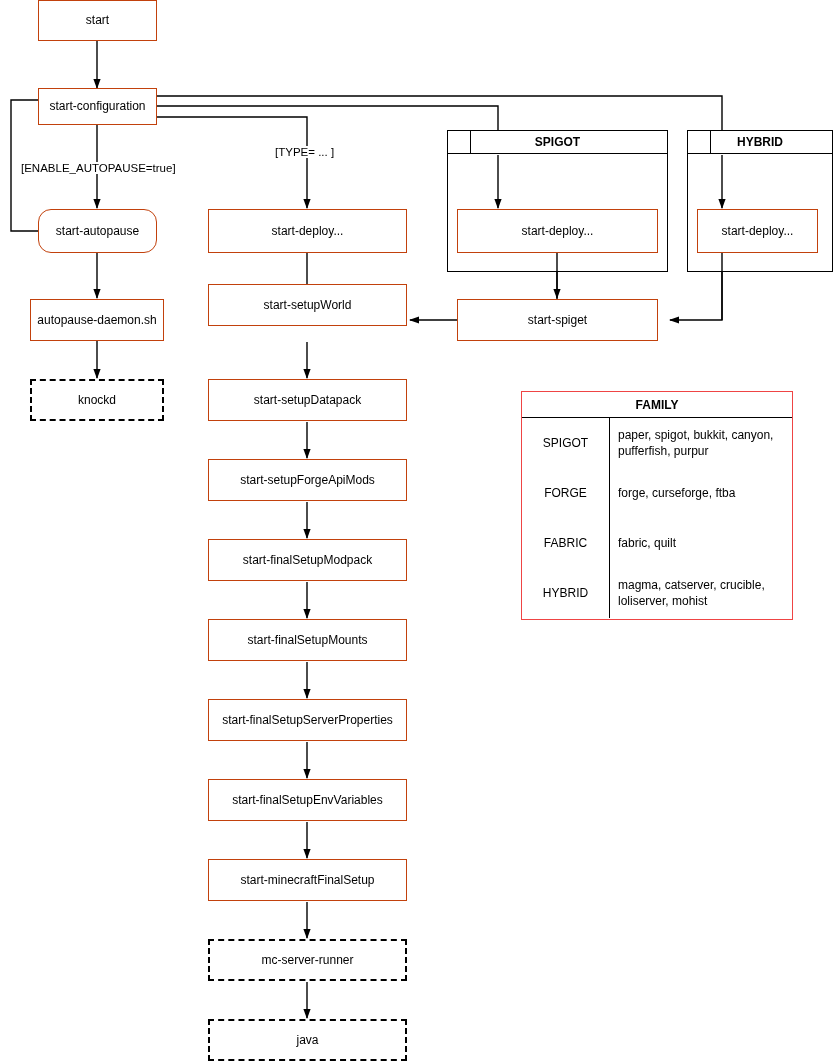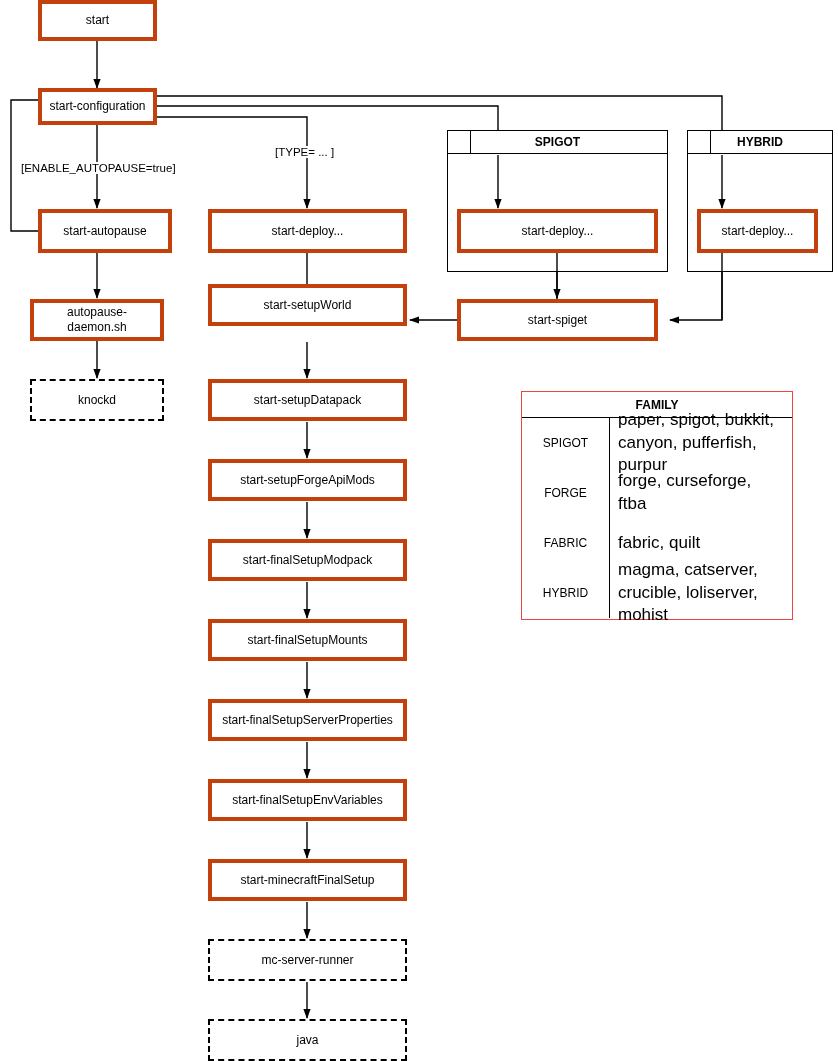--- a/index.html
+++ b/index.html
@@ -14,21 +14,21 @@
   #canvas {
     position: relative;
     width: 838px;
     height: 1061px;
     background: #ffffff;
     overflow: hidden;
   }
   .node {
     position: absolute;
     box-sizing: border-box;
-    border: 4px solid #c2410c;
+    border: 1px solid #c2410c;
     background: #ffffff;
     display: flex;
     align-items: center;
     justify-content: center;
     text-align: center;
     font-size: 12px;
     color: #000000;
     line-height: 1.25;
     padding: 2px 4px;
     z-index: 3;
@@ -127,21 +127,21 @@
     justify-content: center;
     font-size: 12px;
     color: #000000;
   }
   .legend-val {
     box-sizing: border-box;
     flex: 1;
     display: flex;
     align-items: center;
     padding: 0 8px;
-    font-size: 17px;
+    font-size: 12px;
     color: #000000;
     line-height: 1.35;
   }
 </style>
 </head>
 <body>
 
 <div id="canvas">
 
   <svg class="wires" viewBox="0 0 838 1061" xmlns="http://www.w3.org/2000/svg">
@@ -198,21 +198,21 @@
   </div>
 
   <div class="node" style="left:38px; top:0px; width:119px; height:41px;">
     <span>start</span>
   </div>
 
   <div class="node" style="left:38px; top:88px; width:119px; height:37px;">
     <span>start-configuration</span>
   </div>
 
-  <div class="node" style="left:38px; top:209px; width:134px; height:44px;">
+  <div class="node" style="left:38px; top:209px; width:119px; height:44px;border-radius:13px;">
     <span>start-autopause</span>
   </div>
 
   <div class="node" style="left:30px; top:299px; width:134px; height:42px;">
     <span>autopause-daemon.sh</span>
   </div>
 
   <div class="node dashed" style="left:30px; top:379px; width:134px; height:42px;">
     <span>knockd</span>
   </div>

